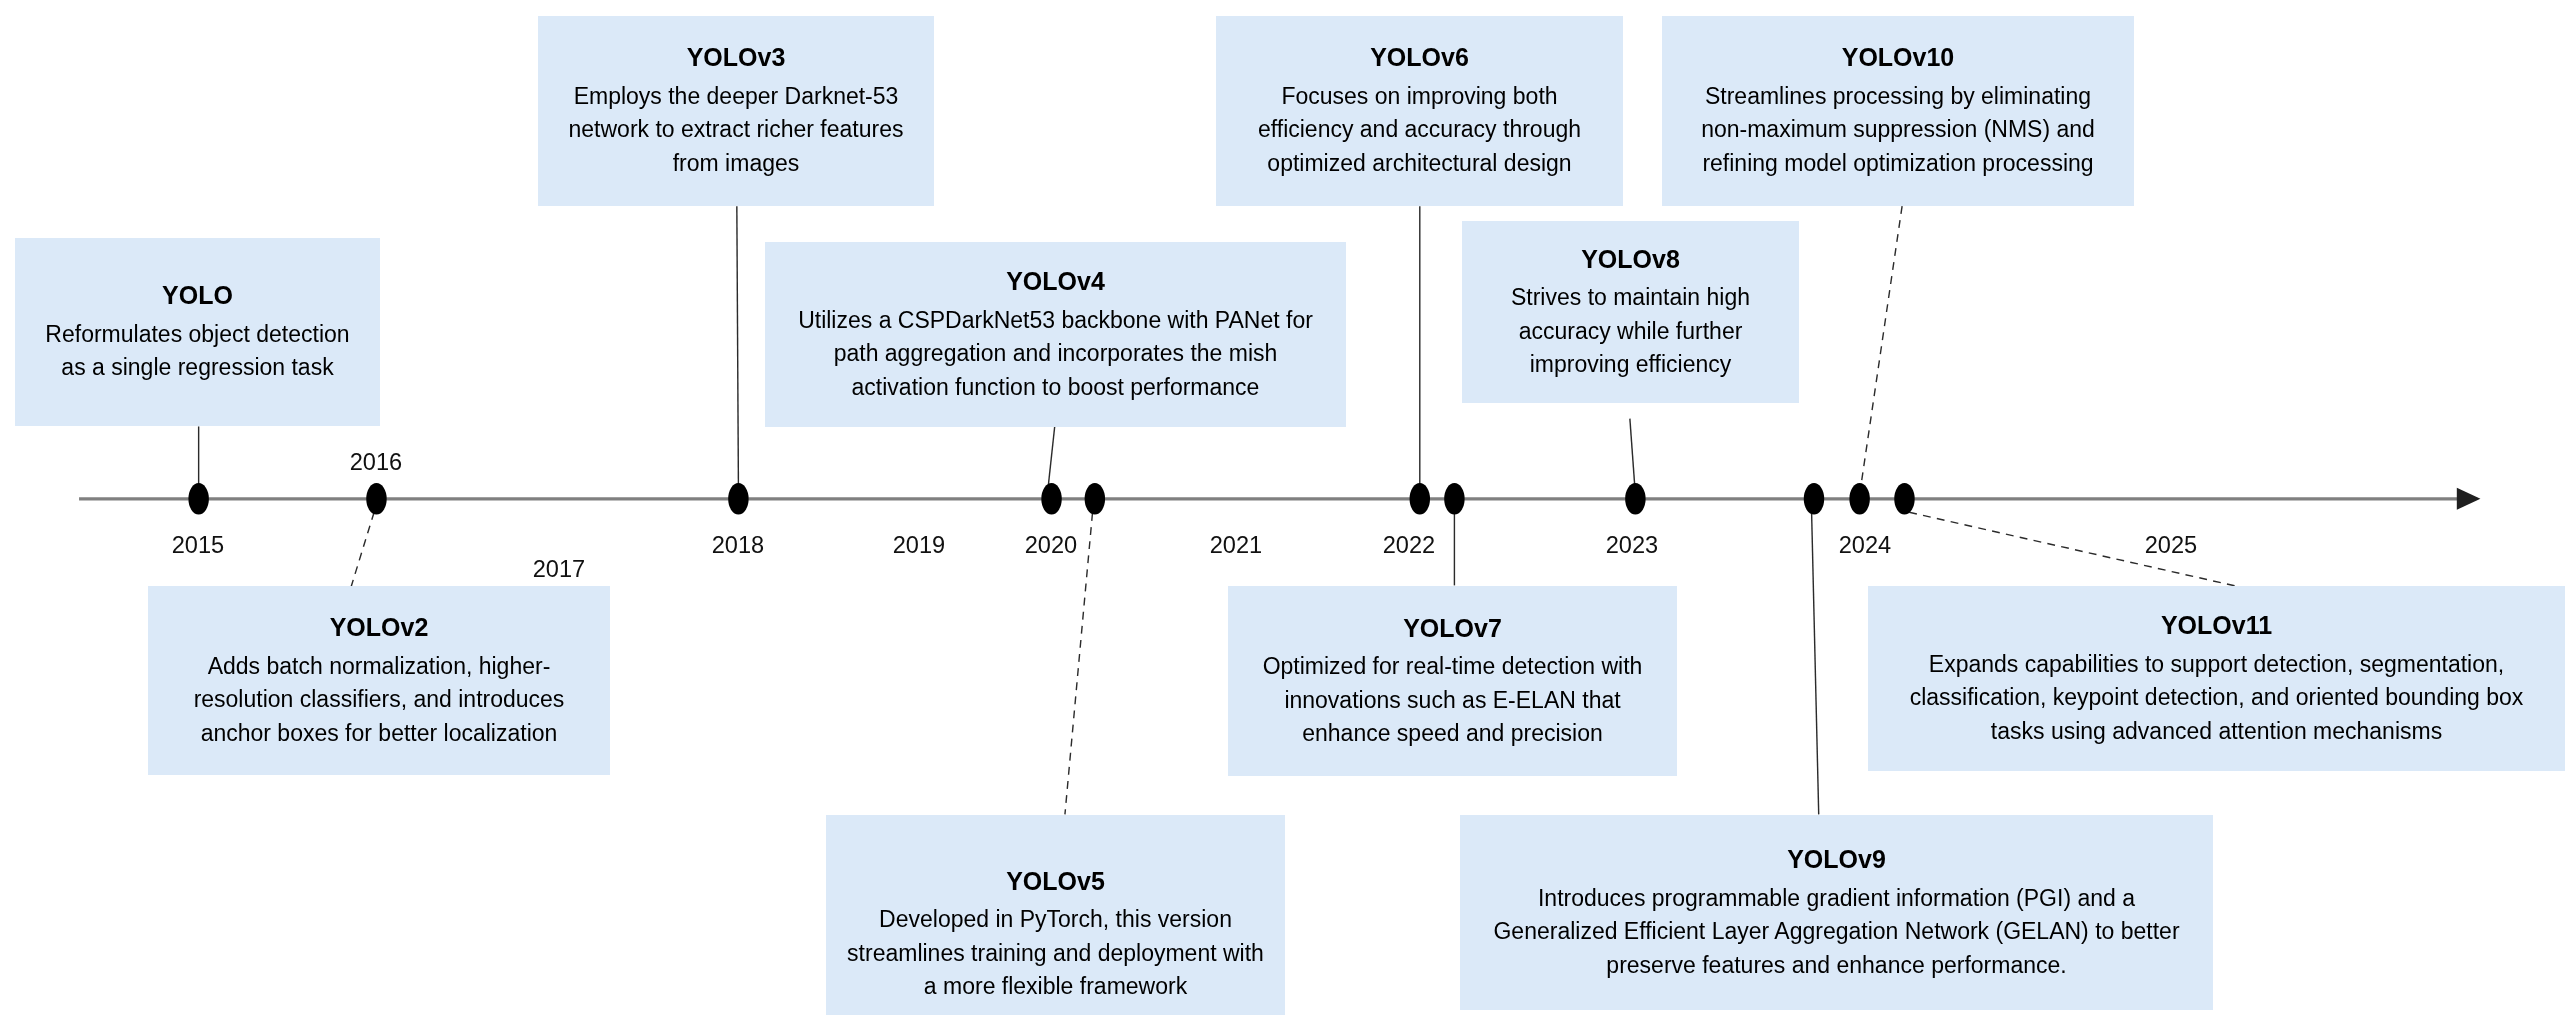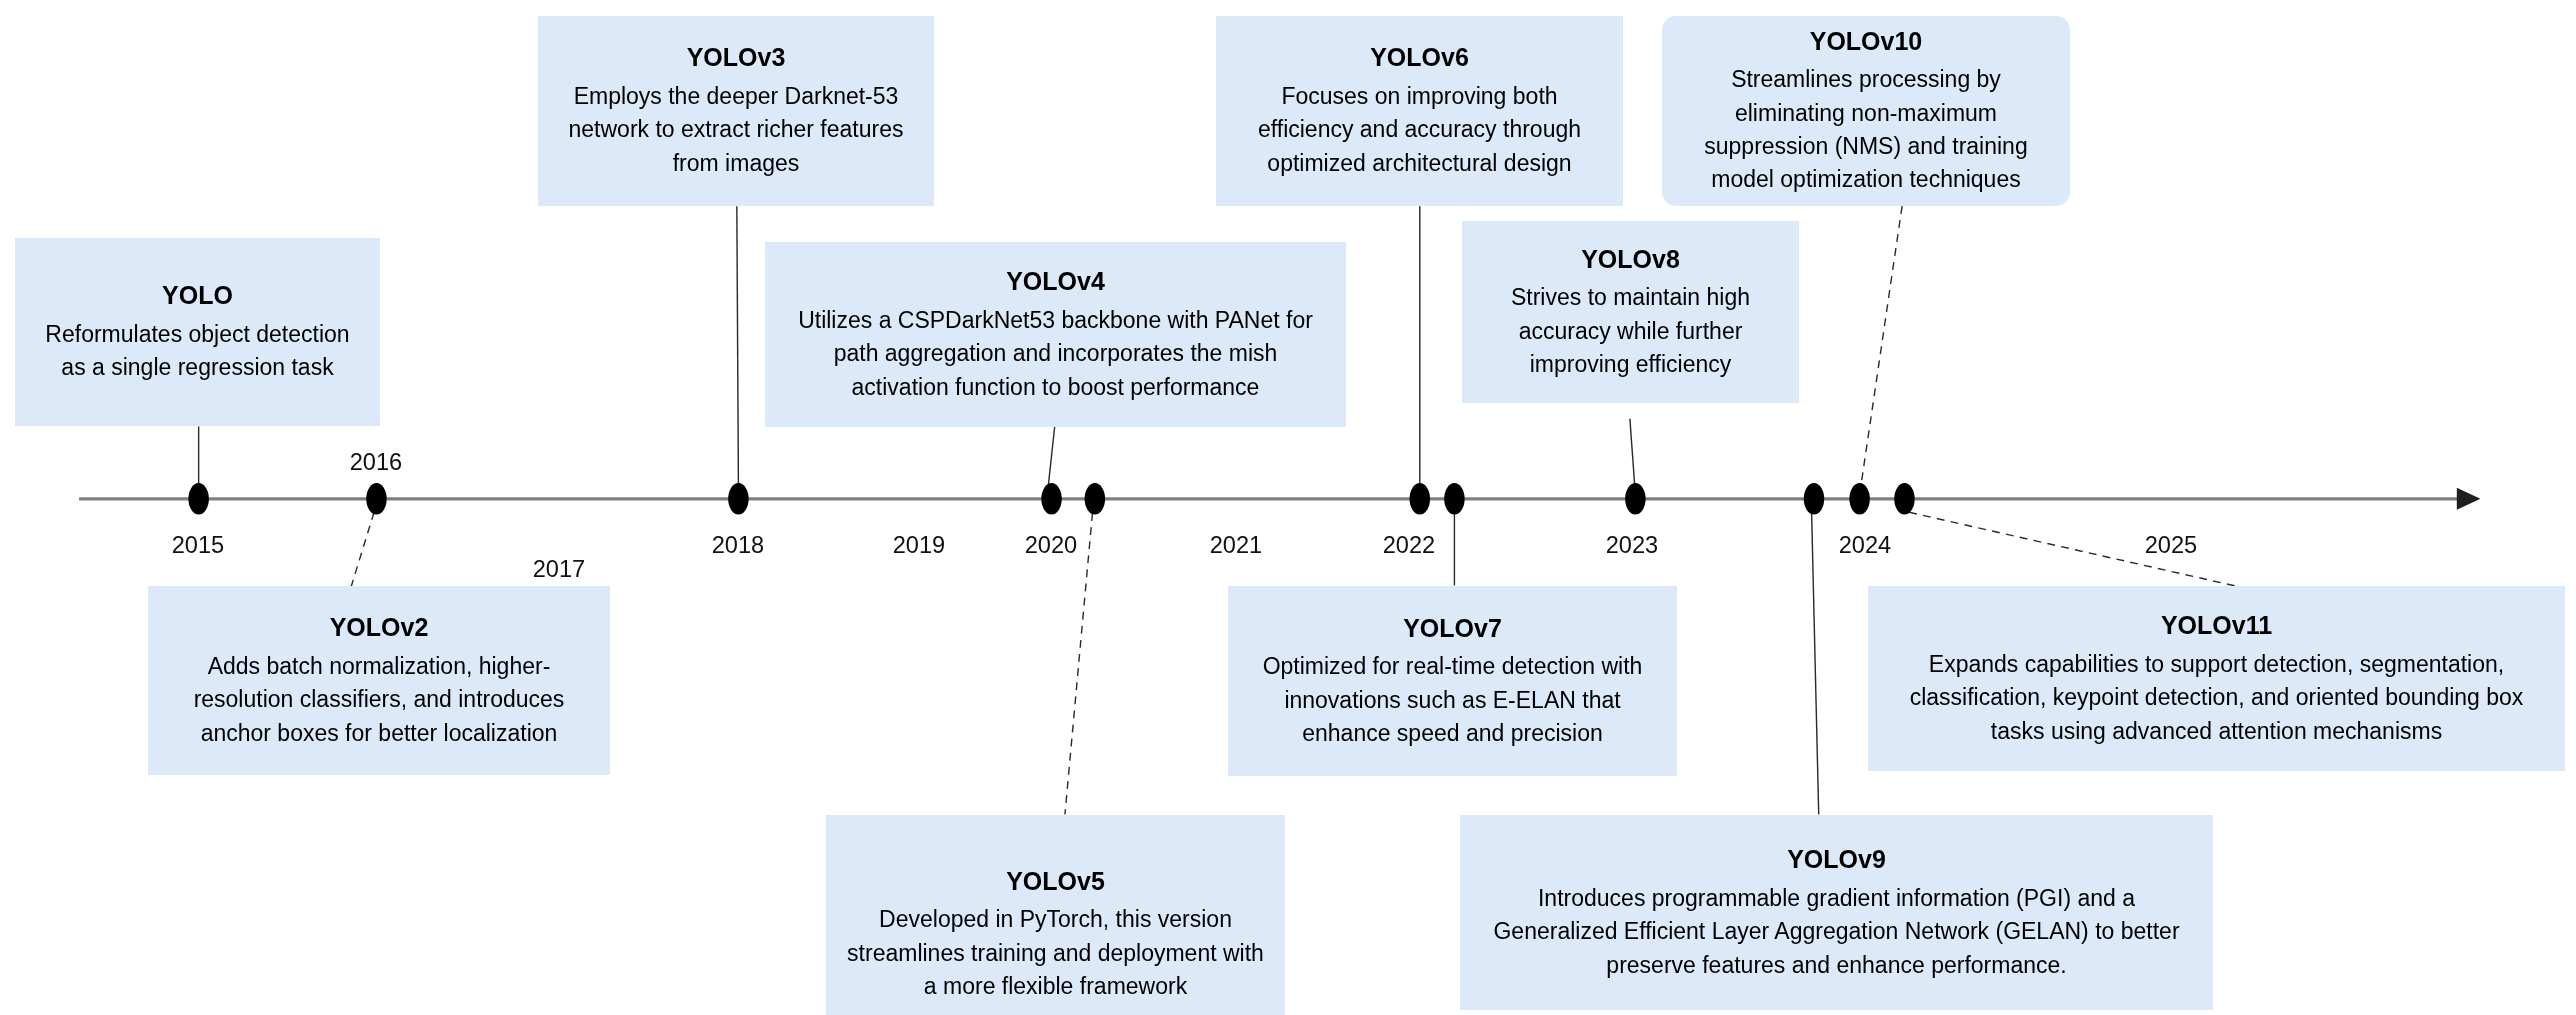--- a/index.html
+++ b/index.html
@@ -139,23 +139,23 @@
   <div class="event-box" style="left:1462px; top:221px; width:337px; height:182px;">
     <div class="event-title">YOLOv8</div>
     <div class="event-desc">Strives to maintain high accuracy while further improving efficiency</div>
   </div>
 
   <div class="event-box" style="left:1460px; top:815px; width:753px; height:195px;">
     <div class="event-title">YOLOv9</div>
     <div class="event-desc">Introduces programmable gradient information (PGI) and a Generalized Efficient Layer Aggregation Network (GELAN) to better preserve features and enhance performance.</div>
   </div>
 
-  <div class="event-box" style="left:1662px; top:15.7px; width:408px; height:190px;border-radius:14px;">
+  <div class="event-box" style="left:1662px; top:15.7px; width:472px; height:190px;">
     <div class="event-title">YOLOv10</div>
-    <div class="event-desc">Streamlines processing by eliminating non-maximum suppression (NMS) and training model optimization techniques</div>
+    <div class="event-desc">Streamlines processing by eliminating non-maximum suppression (NMS) and refining model optimization processing</div>
   </div>
 
   <div class="event-box" style="left:1868px; top:586px; width:697px; height:185px;">
     <div class="event-title">YOLOv11</div>
     <div class="event-desc">Expands capabilities to support detection, segmentation, classification, keypoint detection, and oriented bounding box tasks using advanced attention mechanisms</div>
   </div>
 
 </div>
 
 

